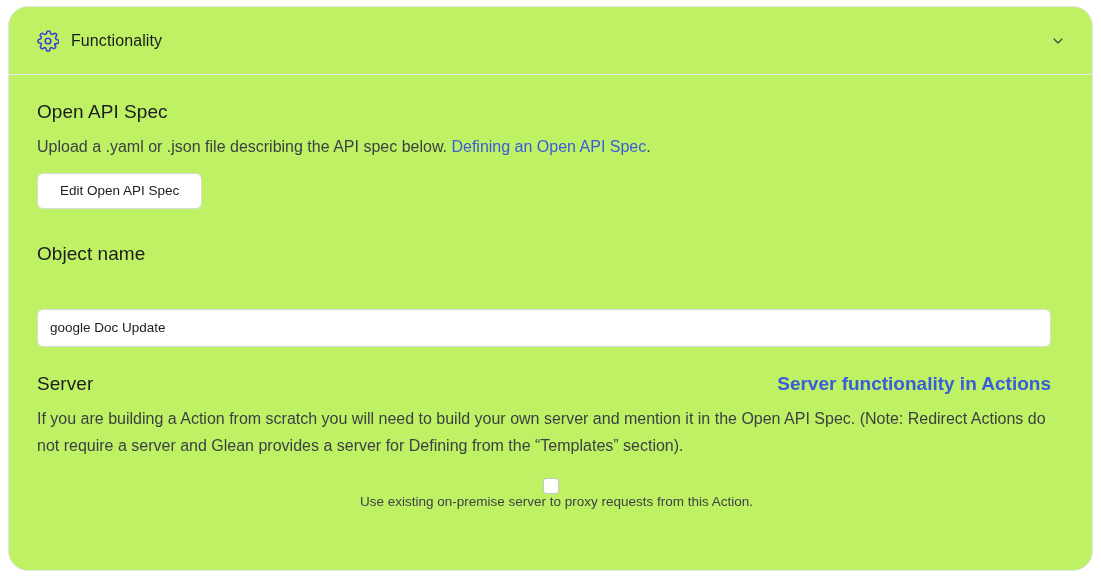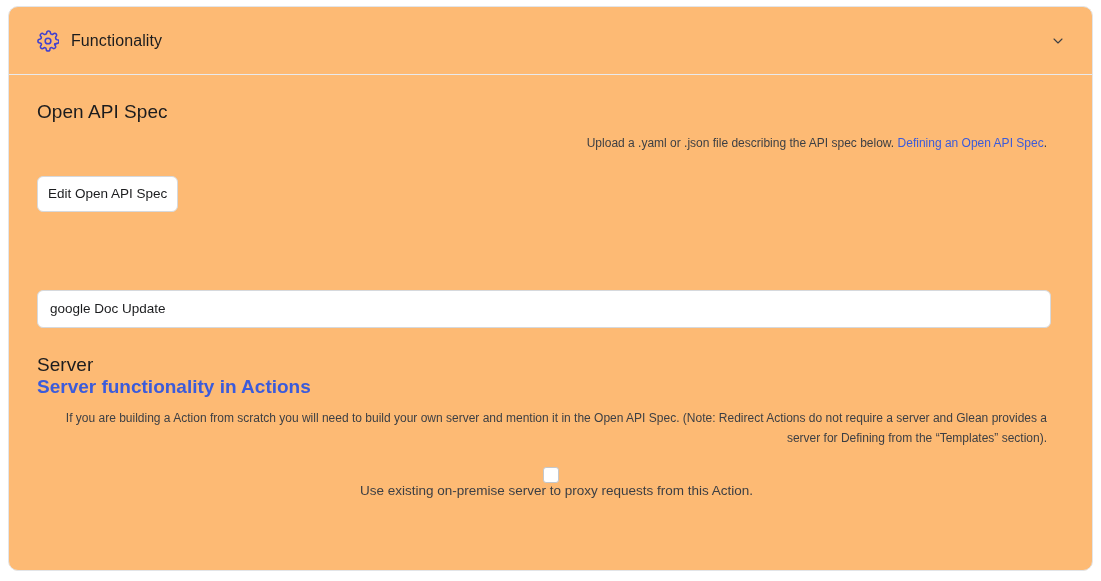--- a/index.html
+++ b/index.html
@@ -16,23 +16,23 @@
   .page {
     width: 1101px;
     height: 581px;
     background: #ffffff;
     padding: 6px 8px 8px 8px;
   }
 
   .card {
     width: 1085px;
     height: 565px;
-    background: #fdba74;
+    background: #bef264;
     border: 1px solid #e3e5e8;
-    border-radius: 10px;
+    border-radius: 20px;
     overflow: hidden;
     position: relative;
   }
 
   
   .card-header {
     height: 68px;
     display: flex;
     align-items: center;
     padding: 0 22px 0 28px;
@@ -70,48 +70,46 @@
 
   .field-label {
     font-size: 19px;
     color: #1b1c1e;
     font-weight: 400;
     margin: 0 0 10px 0;
     letter-spacing: 0.05px;
   }
 
   .help-text {
-    font-size: 12px;
+    font-size: 16px;
     color: #3c3f44;
     line-height: 1.72;
     margin: 0 0 12px 0;
     max-width: 1010px;
-    text-align: right;
   }
   .help-text.muted { color: #53565c; }
 
   a.inline-link {
     color: #3b5bdb;
     text-decoration: none;
   }
 
   .btn-outline {
     display: inline-flex;
     align-items: center;
     justify-content: center;
     height: 36px;
-    padding: 0 10px;
+    padding: 0 22px;
     background: #ffffff;
     border: 1px solid #d6d9dd;
     border-radius: 6px;
     font-size: 13.5px;
     color: #1b1c1e;
     font-family: "Liberation Sans", sans-serif;
     cursor: pointer;
-    margin-top: 10px;
   }
 
   .section { margin-bottom: 0; }
 
   .spacer-34 { height: 34px; }
   .spacer-26 { height: 26px; }
 
   .text-input {
     display: block;
     width: 1014px;
@@ -126,21 +124,20 @@
     outline: none;
     margin-top: 44px;
   }
 
   .row-between {
     display: flex;
     align-items: baseline;
     justify-content: space-between;
     width: 1014px;
     margin-bottom: 10px;
-    flex-direction: column;
   }
   .row-between .field-label { margin-bottom: 0; }
   .link-right {
     font-size: 19px;
     color: #3b5bdb;
     text-decoration: none;
     font-weight: 700;
   }
 
   .checkbox-row {
@@ -189,20 +186,21 @@
 
       <div class="section">
         <div class="field-label">Open API Spec</div>
         <p class="help-text"><span>Upload a .yaml or .json file describing the API spec below. </span><a class="inline-link" href="#">Defining an Open API Spec</a><span>.</span></p>
         <button class="btn-outline">Edit Open API Spec</button>
       </div>
 
       <div class="spacer-34"></div>
 
       <div class="section">
+        <div class="field-label">Object name</div>
         <input class="text-input" type="text" value="google Doc Update" style="">
 
       </div>
 
       <div class="spacer-26"></div>
 
       <div class="section">
         <div class="row-between">
           <div class="field-label">Server</div>
           <a class="link-right" href="#">Server functionality in Actions</a>

